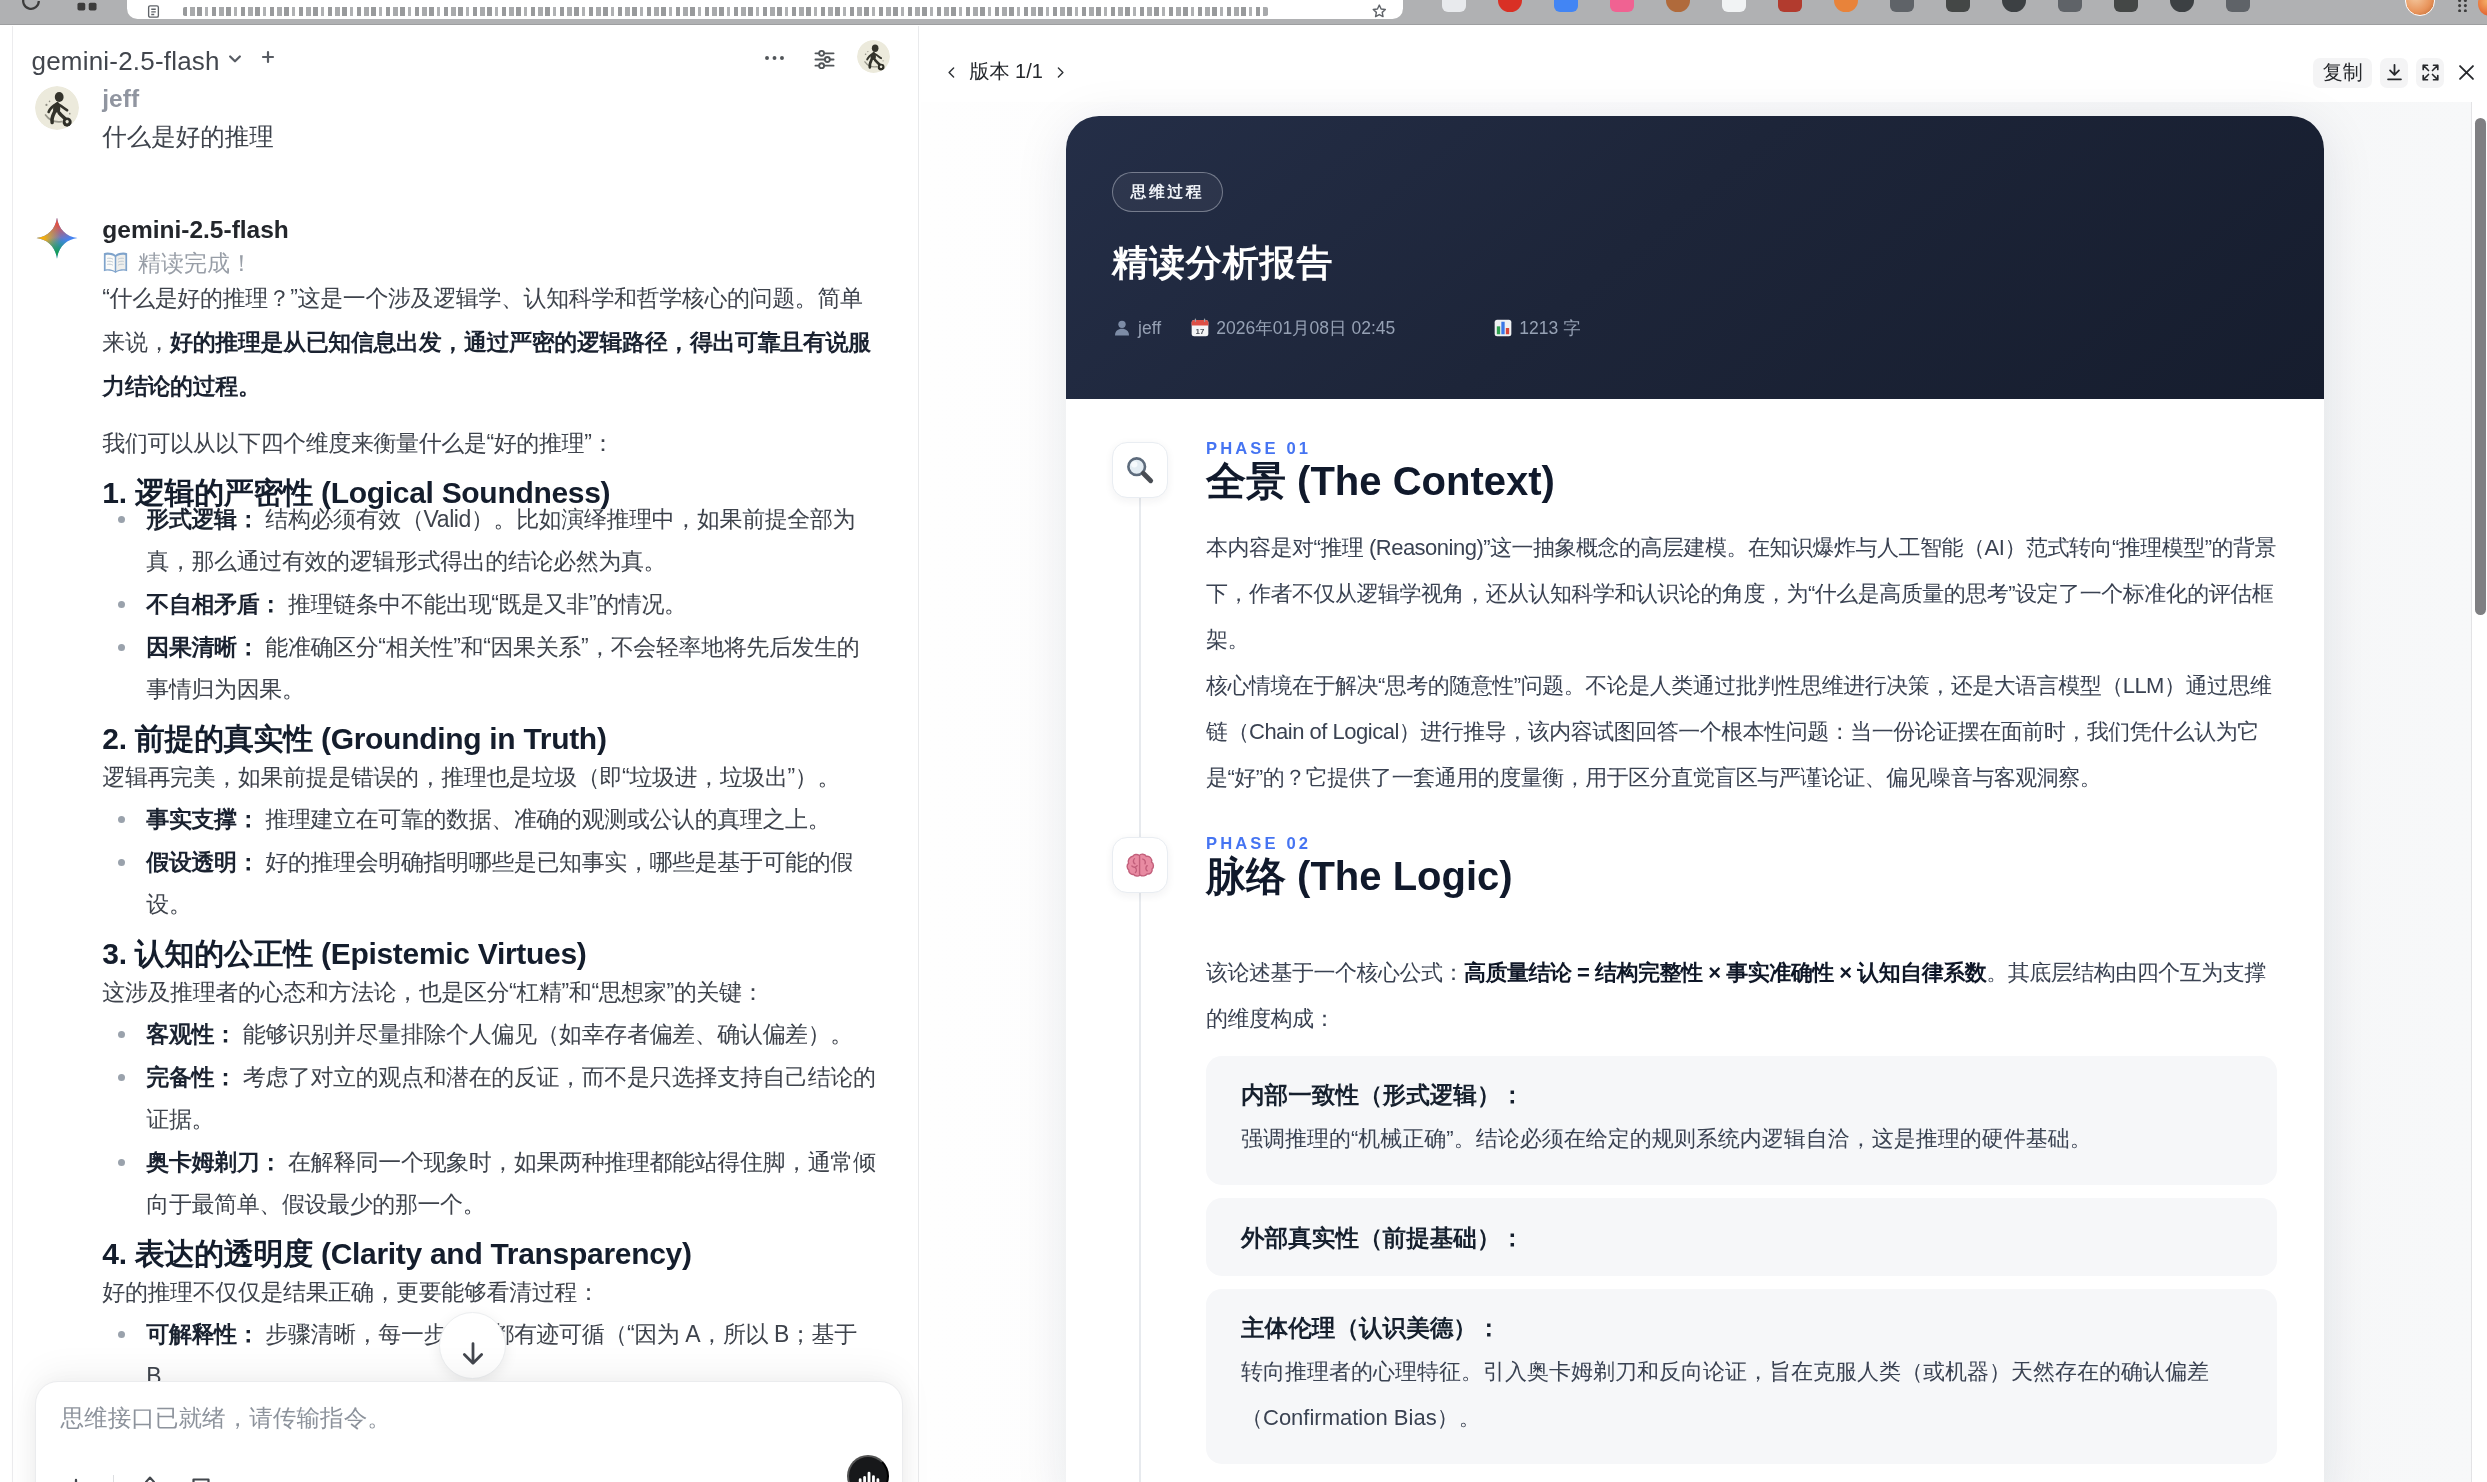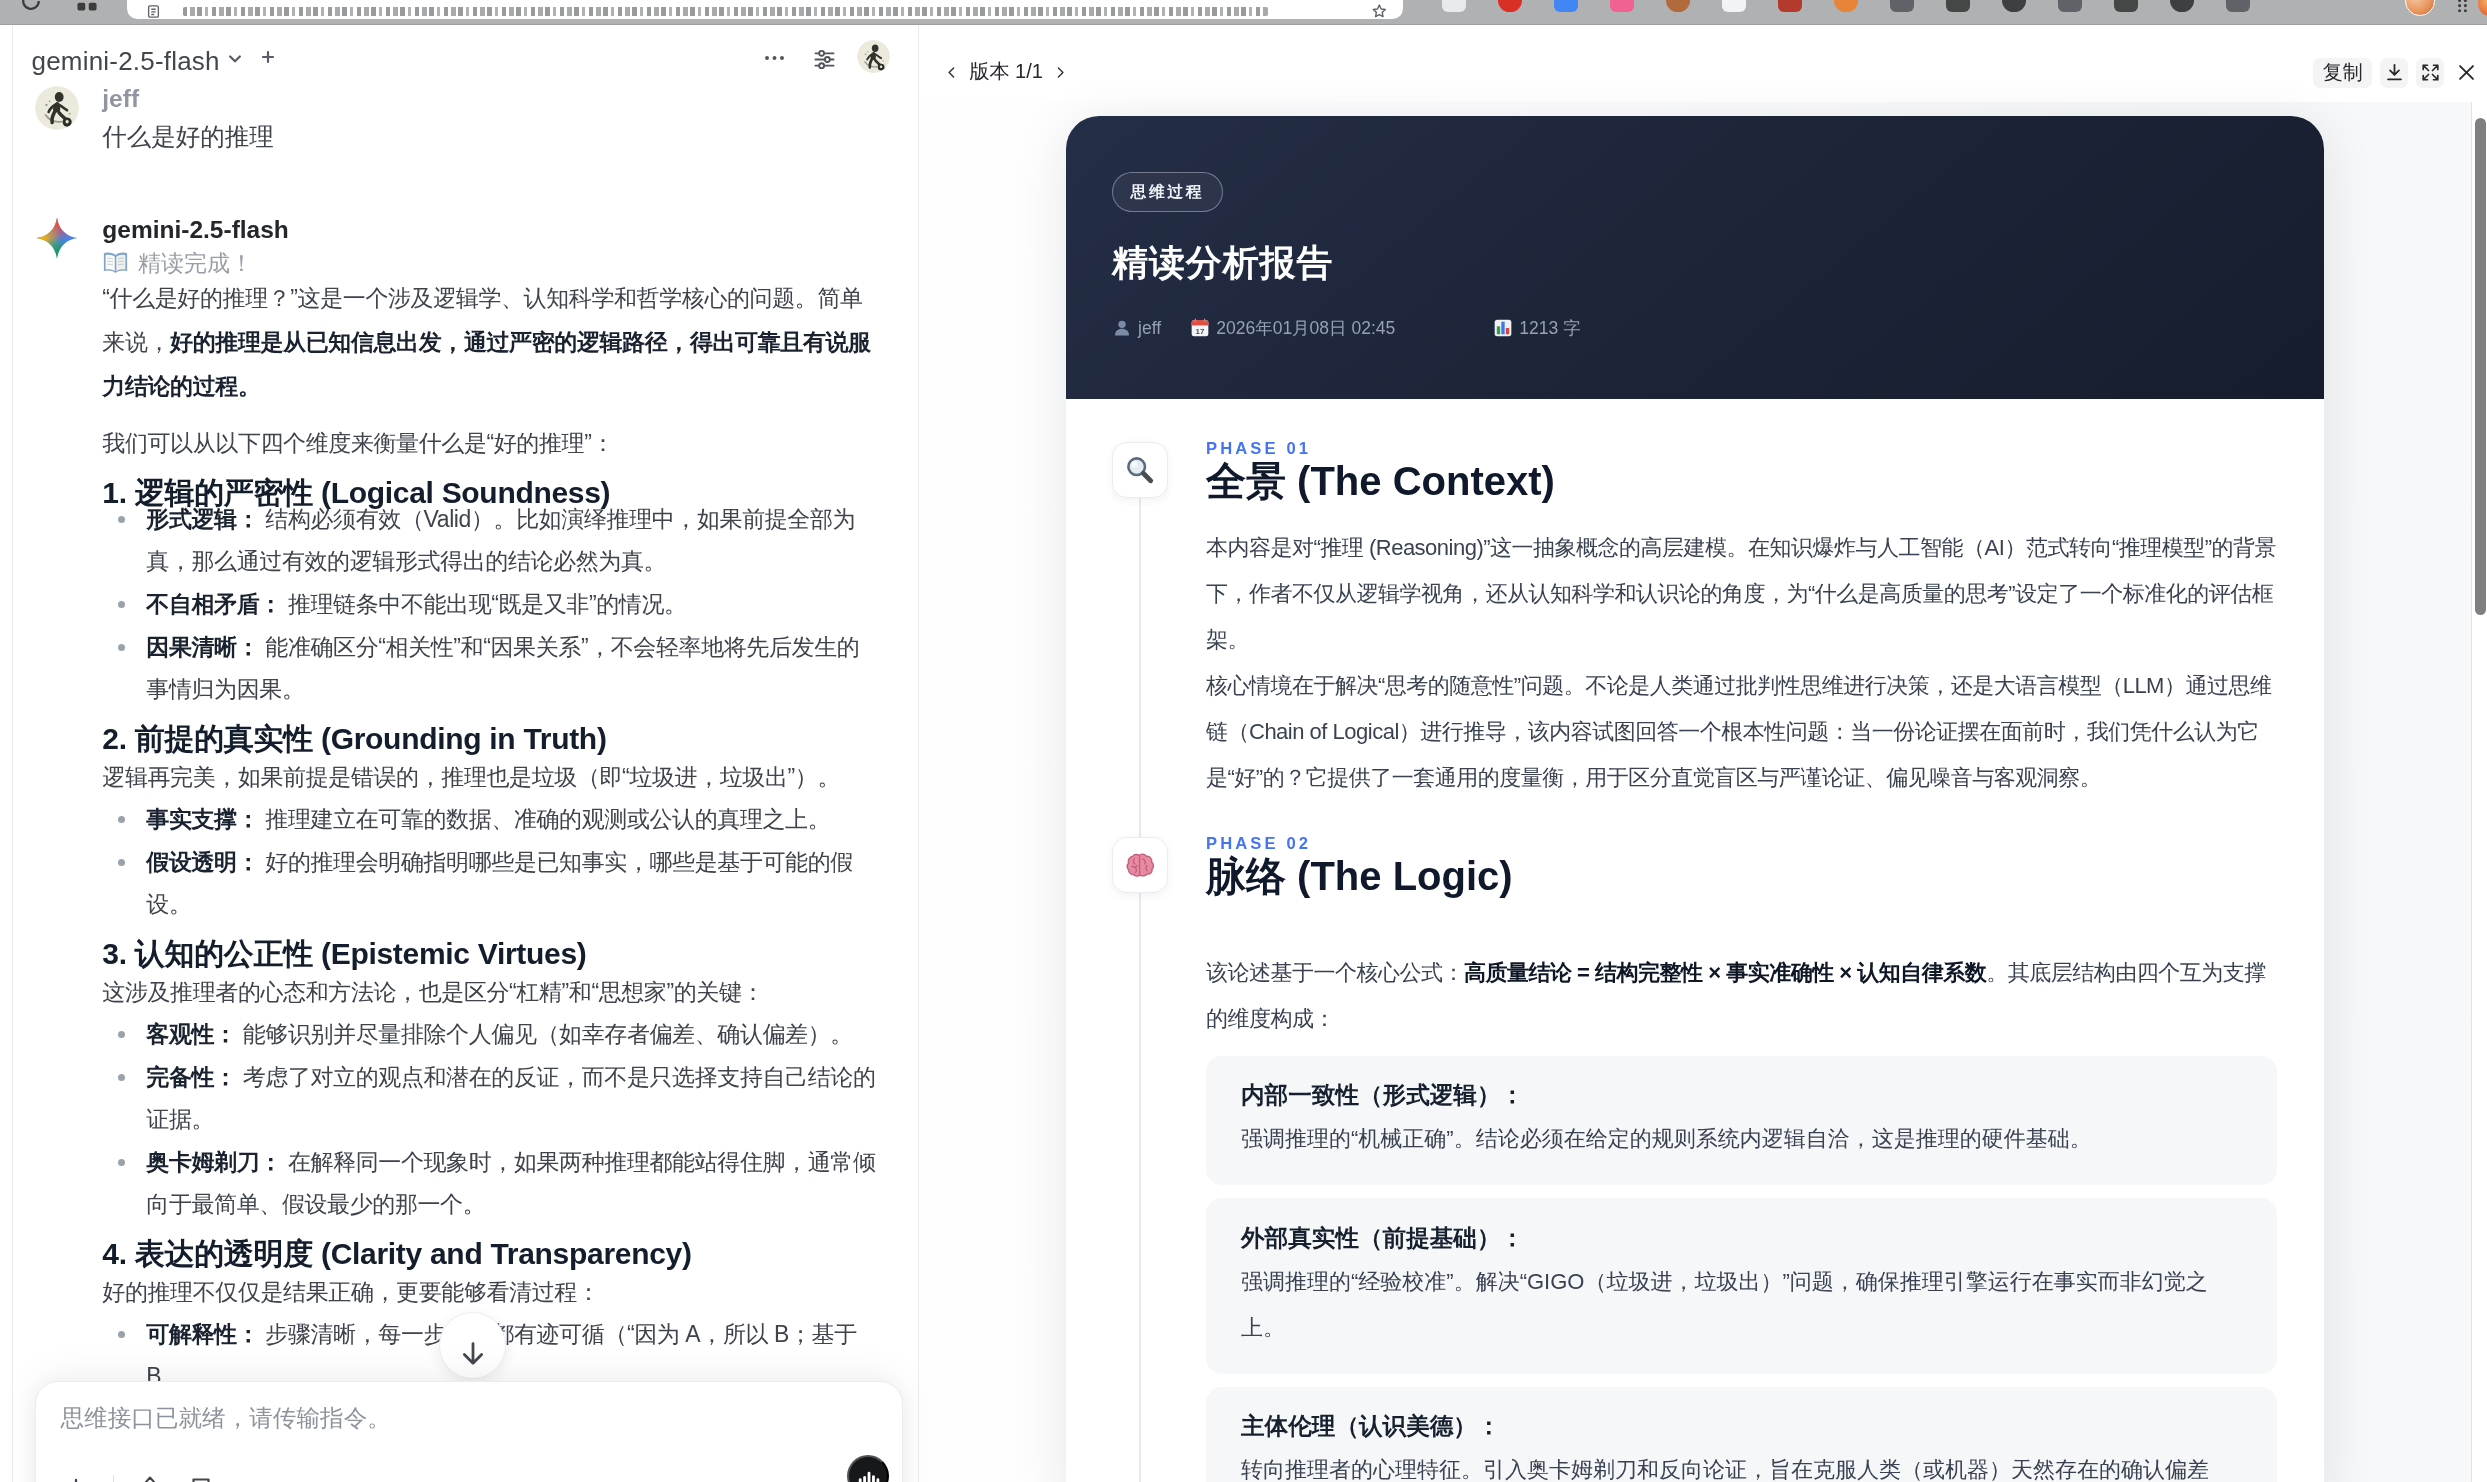--- a/index.html
+++ b/index.html
@@ -470,21 +470,20 @@
                 <div class="phase-lead">
                   <p>该论述基于一个核心公式：<strong>高质量结论 = 结构完整性 × 事实准确性 × 认知自律系数</strong>。其底层结构由四个互为支撑的维度构成：</p>
                 </div>
                 <div class="pcards">
                   <div class="pcard">
                     <div class="pcard-title">内部一致性（形式逻辑）：</div>
                     <div class="pcard-body">强调推理的“机械正确”。结论必须在给定的规则系统内逻辑自洽，这是推理的硬件基础。</div>
                   </div>
                   <div class="pcard">
                     <div class="pcard-title">外部真实性（前提基础）：</div>
-                    <div class="pcard-body">强调推理的“经验校准”。解决“GIGO（垃圾进，垃圾出）”问题，确保推理引擎运行在事实而非幻觉之上。</div>
                   </div>
                   <div class="pcard">
                     <div class="pcard-title">主体伦理（认识美德）：</div>
                     <div class="pcard-body">转向推理者的心理特征。引入奥卡姆剃刀和反向论证，旨在克服人类（或机器）天然存在的确认偏差（Confirmation Bias）。</div>
                   </div>
                 </div>
               </div>
             </section>
           </div>
     </div>

